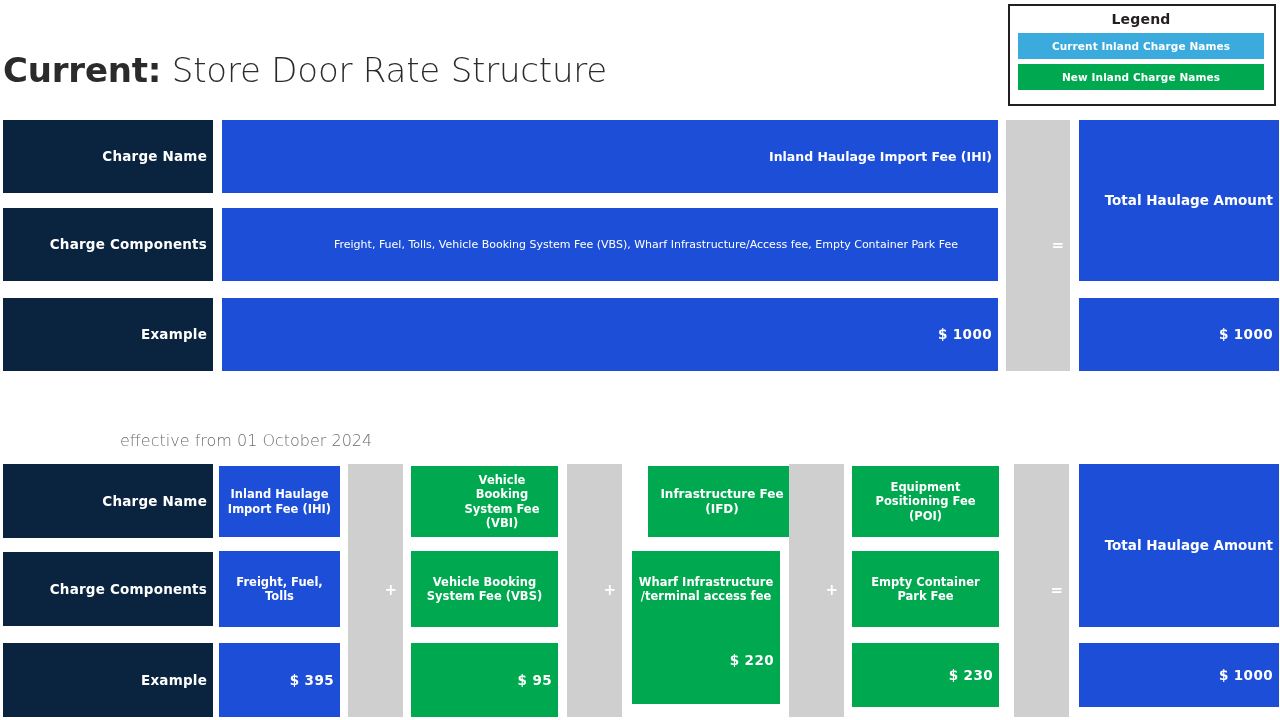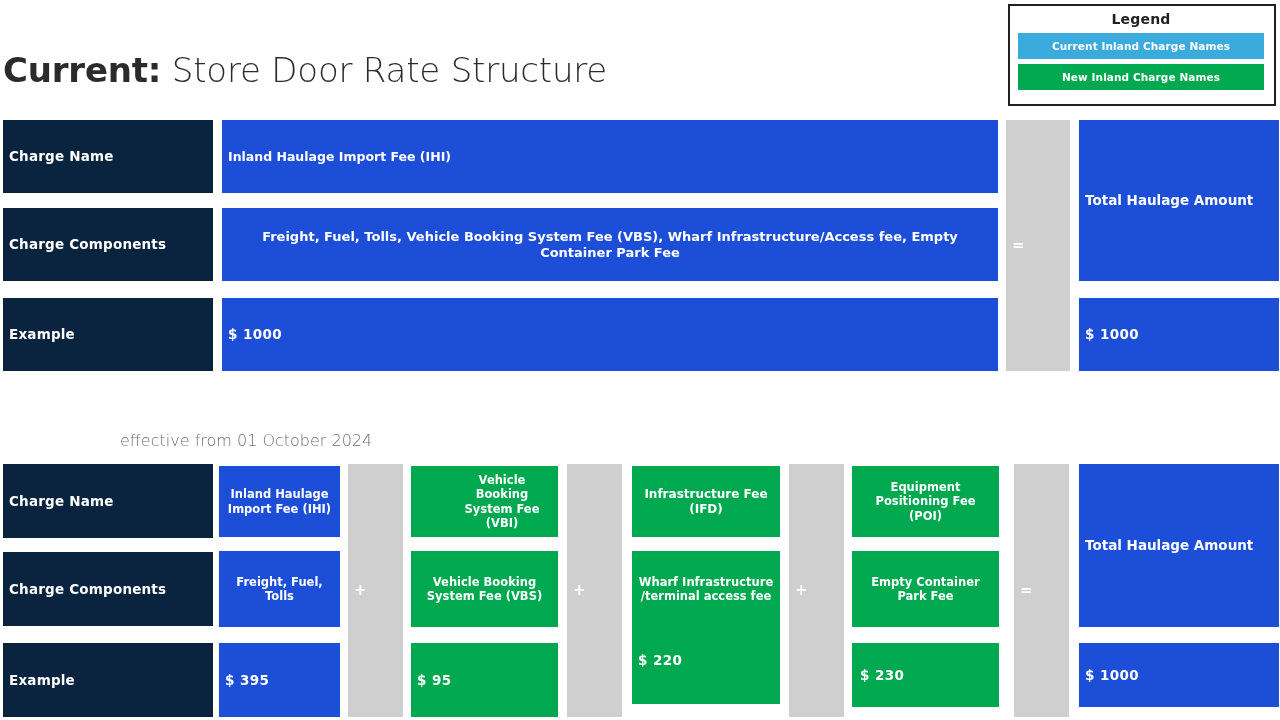--- a/index.html
+++ b/index.html
@@ -38,33 +38,33 @@
   }
   .sec-title b { font-weight: 700; }
   .sec-sub {
     position: absolute;
     color: #6d6d6d; font-size: 16px; font-weight: 300;
   }
 
   
   .cell {
     position: absolute;
-    display: flex; align-items: center; justify-content: flex-start;
+    display: flex; align-items: center; justify-content: flex-end;
     text-align: center;
     color: #ffffff;
     line-height: 1.22;
     padding: 2px 6px;
   }
   .navy  { background: #0A2440; font-size: 13.5px; font-weight: bold; letter-spacing: .2px; }
   .blue  { background: #1d4ed8; }
   .green { background: #00A94F; }
   .gray  { background: #CFCFCF; color: #ffffff; font-size: 15px; font-weight: bold; }
 
   .t-name  { font-size: 12.5px; font-weight: bold; }
-  .t-comp  { font-size: 13px; font-weight: bold; }
+  .t-comp  { font-size: 11px; font-weight: normal; }
   .t-amt   { font-size: 13.5px; font-weight: bold; letter-spacing: .4px; }
   .t-total { font-size: 13.5px; font-weight: bold; }
   .t-small { font-size: 11.5px; font-weight: bold; }
   .t-mid   { font-size: 12px; font-weight: bold; }
 </style>
 </head>
 <body>
 
 <div class="page">
 
@@ -146,21 +146,21 @@
     <span>Vehicle Booking System Fee (VBS)</span>
   </div>
   <div class="cell green t-amt" style="left:411px; top:643px; width:147px; height:74px;">
     <span>$ 95</span>
   </div>
 
   <div class="cell gray" style="left:567px; top:464px; width:55px; height:253px;">
     <span>+</span>
   </div>
 
-  <div class="cell green t-mid" style="left:632px; top:466px; width:148px; height:71px;">
+  <div class="cell green t-mid" style="left:648px; top:466px; width:148px; height:71px;">
     <span>Infrastructure Fee (IFD)</span>
   </div>
   <div class="cell green t-small" style="left:632px; top:551px; width:148px; height:76px;">
     <span>Wharf Infrastructure /terminal access fee</span>
   </div>
   <div class="cell green t-amt" style="left:632px; top:616px; width:148px; height:88px;">
     <span>$ 220</span>
   </div>
 
   <div class="cell gray" style="left:789px; top:464px; width:55px; height:253px;">

